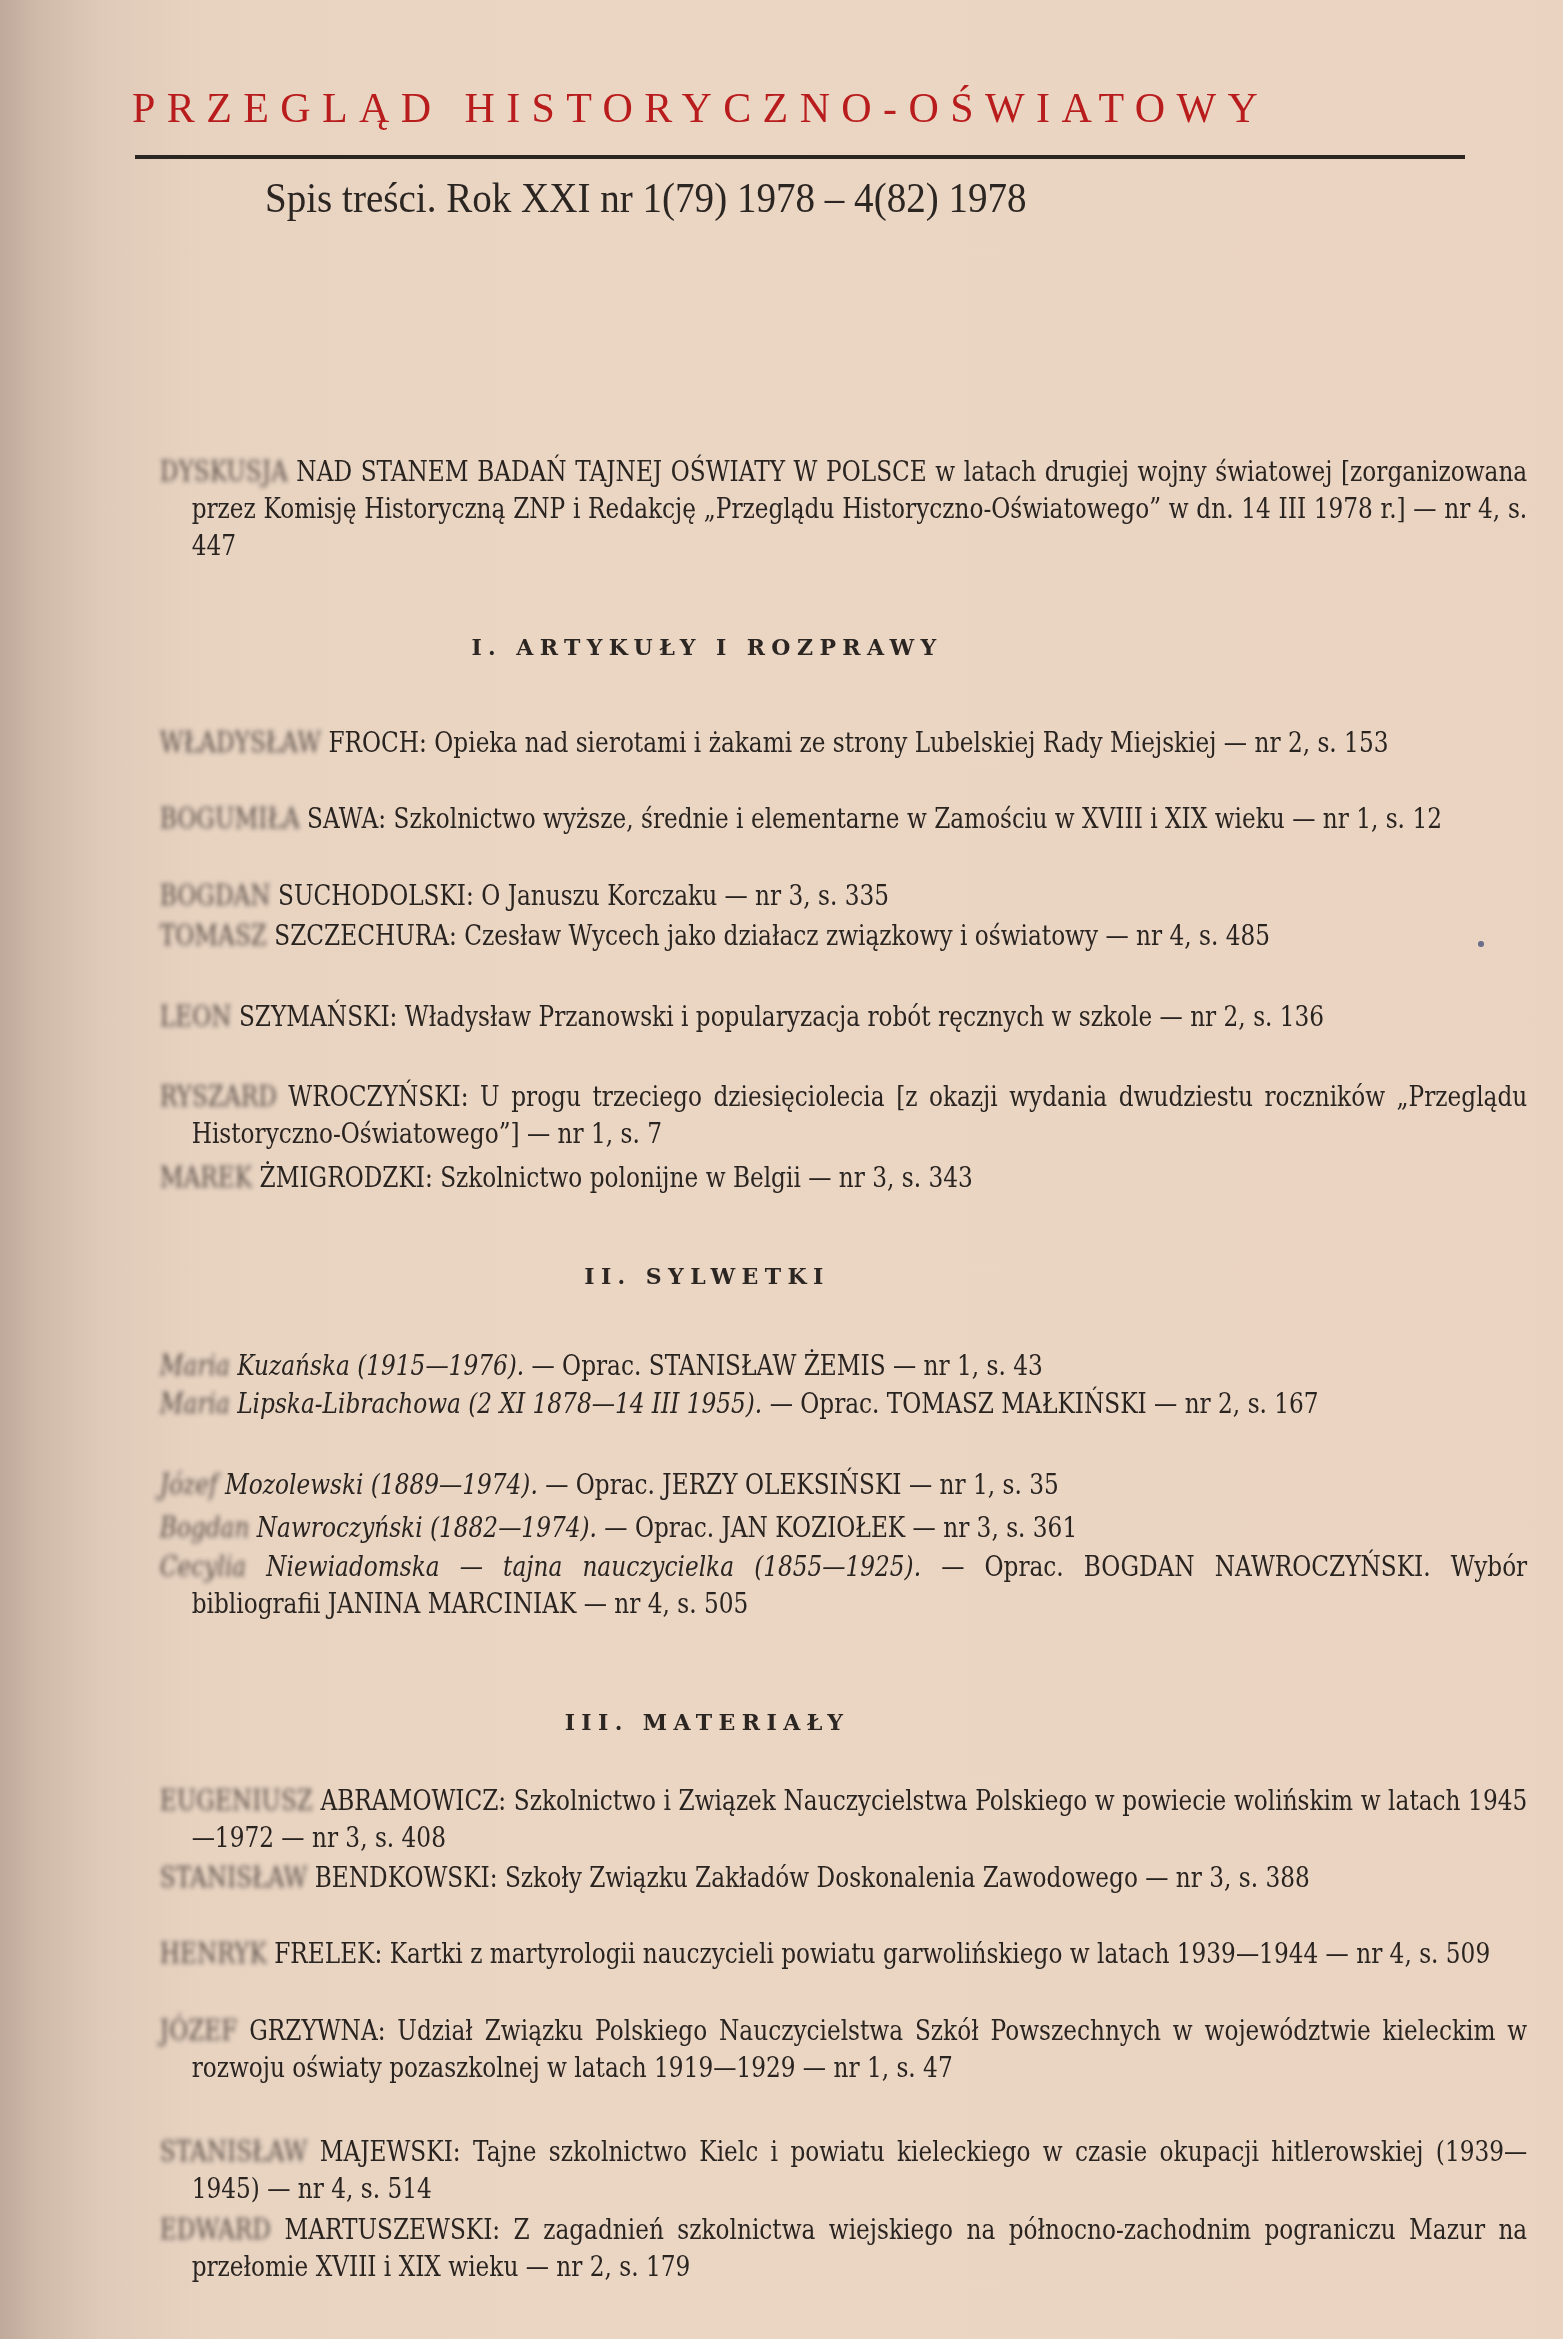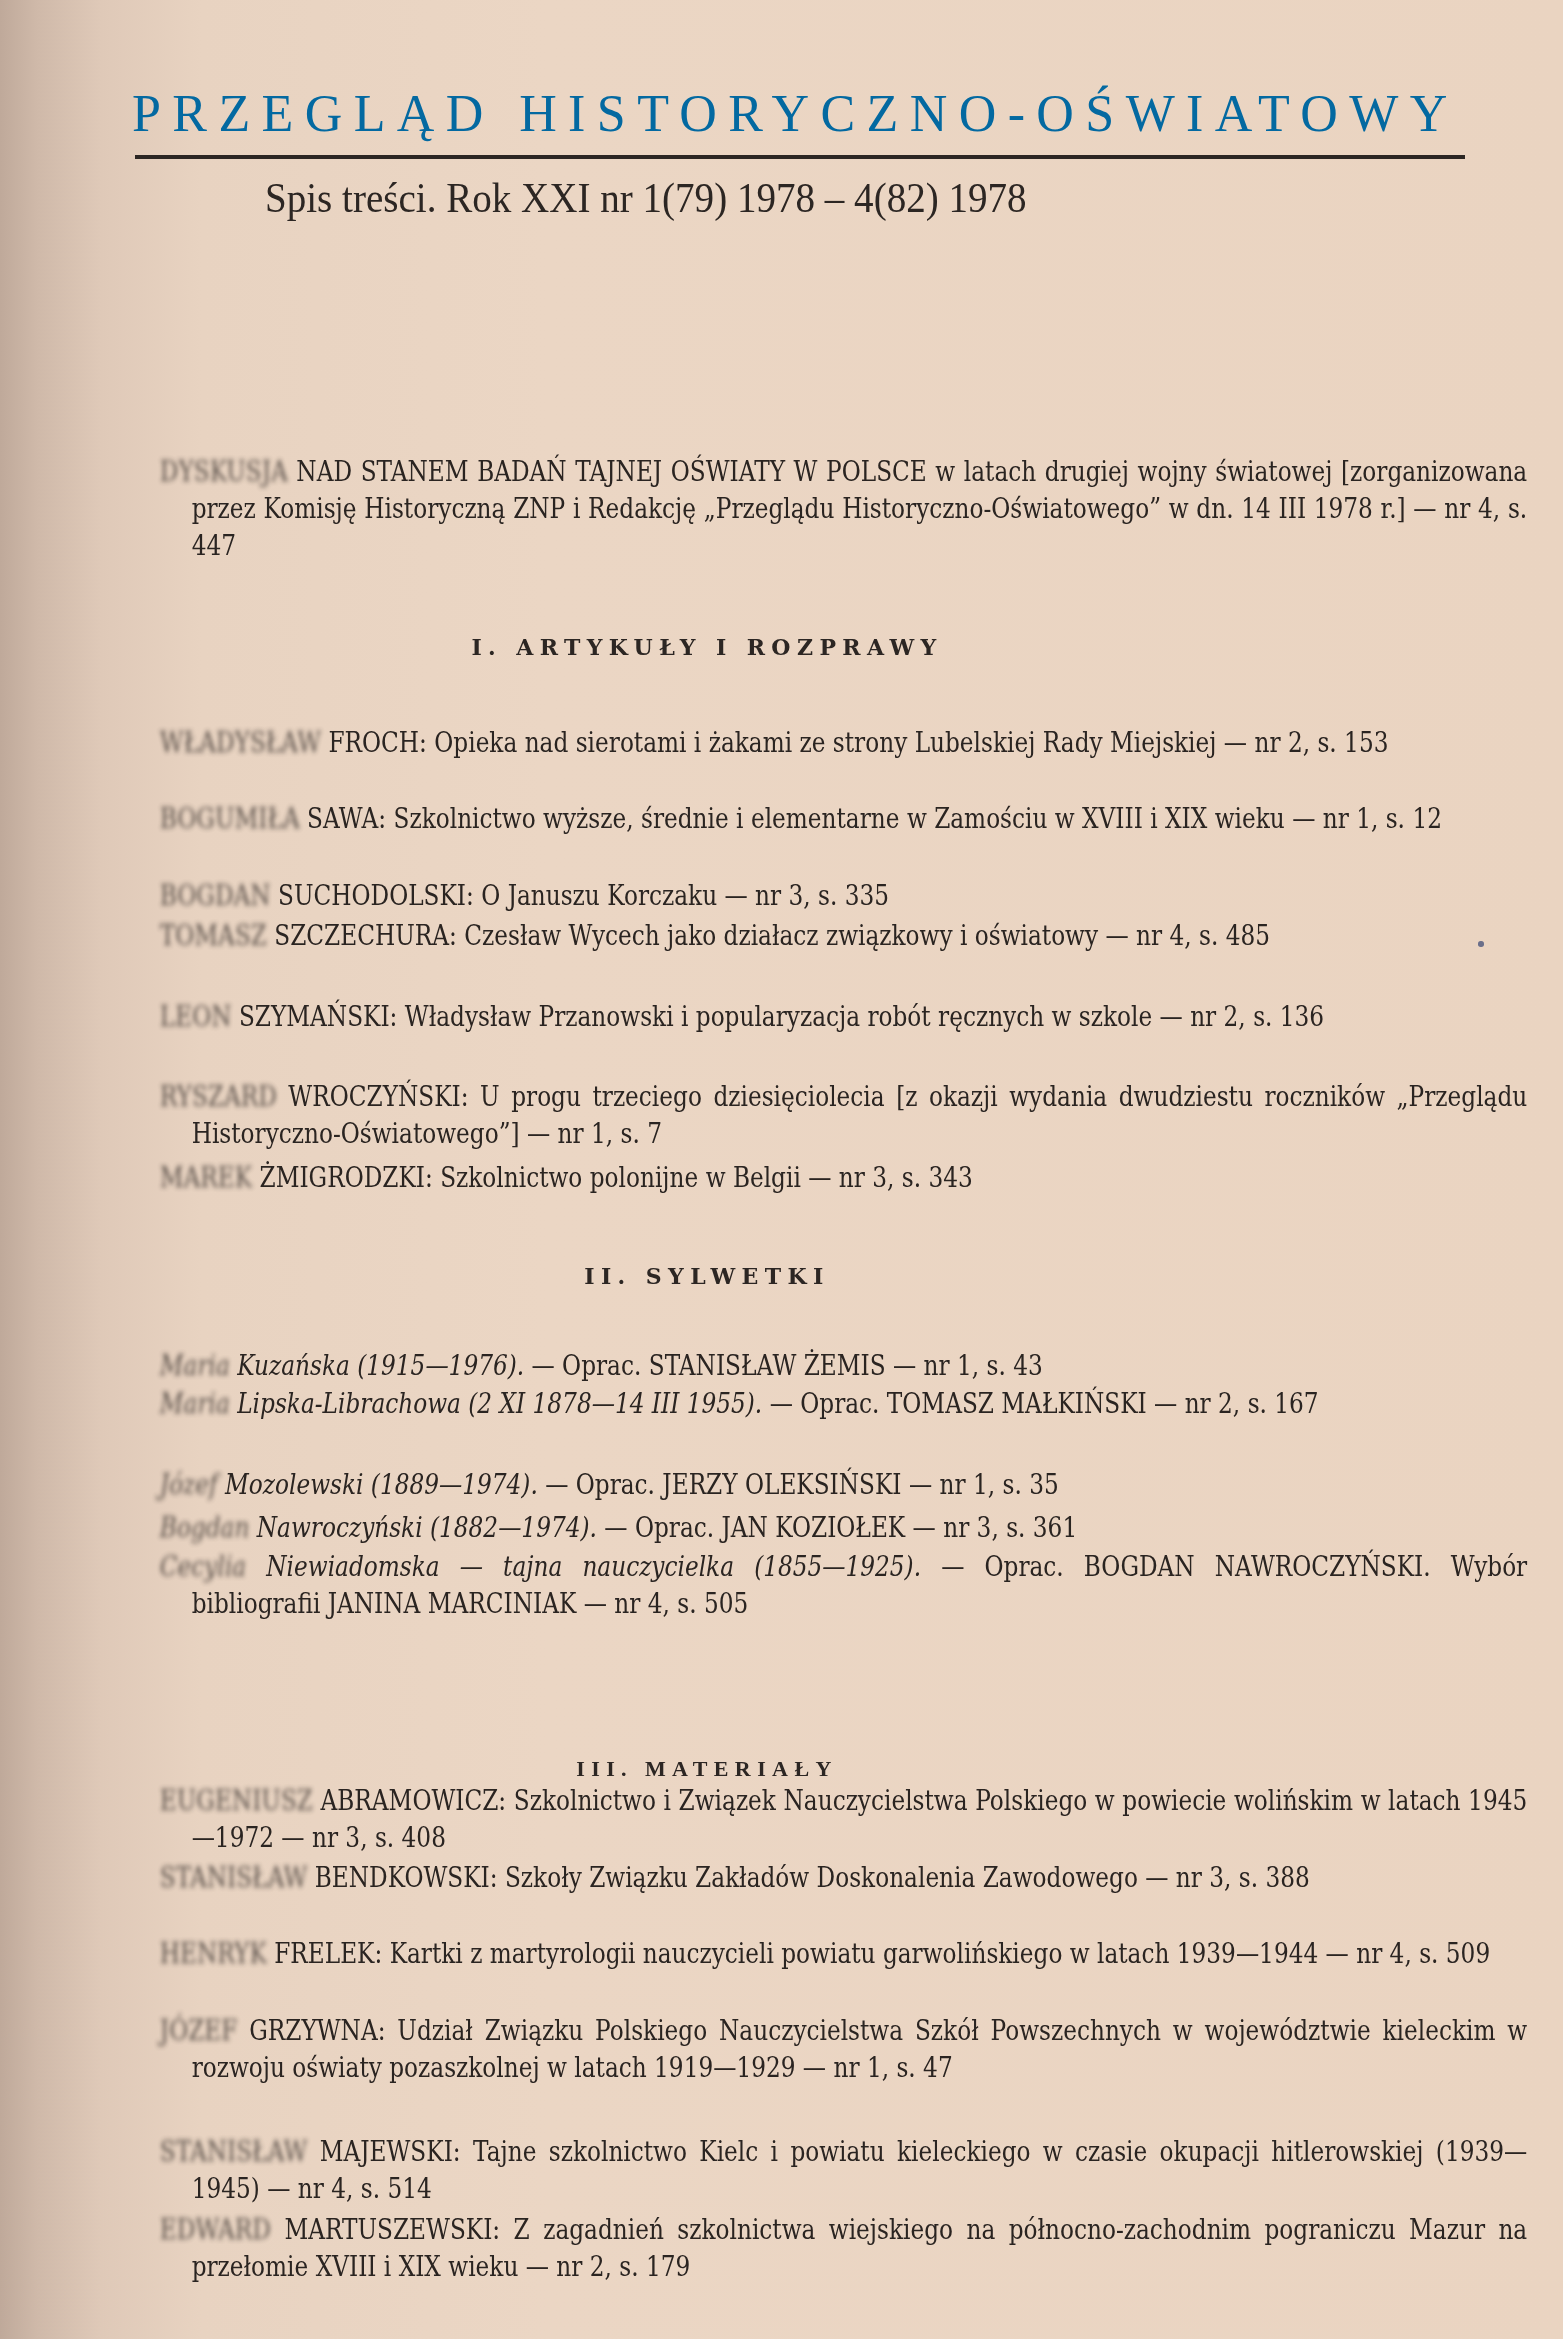--- a/index.html
+++ b/index.html
@@ -5,22 +5,22 @@
   html, body { margin:0; padding:0; }
   body {
     width:1563px; height:2339px; position:relative; overflow:hidden;
     background: linear-gradient(90deg, #bfa99a 0px, #cfb9a9 37px, #dfc9b8 101px, #e8d3c1 201px, #ebd6c4 548px, #ead4c1 1563px);
     font-family: "DejaVu Serif", "Liberation Serif", serif;
     color:#2a2421;
   }
   .page { position:absolute; left:0; top:0; width:1563px; height:2339px; }
   .journal-title {
     position:absolute; left:132px; top:84px; width:1348px;
-    font-family:"Liberation Serif", serif; font-size:52px; letter-spacing:11.4px;
-    white-space:nowrap; color:#0369a1;
+    font-family:"Liberation Serif", serif; font-size:42px; letter-spacing:11.4px;
+    white-space:nowrap; color:#b91c1c;
   }
   .title-rule { position:absolute; left:135px; top:155px; width:1330px; height:3.7px; background:#2c2623; }
   .subtitle {
     position:absolute; left:265px; top:174px;
     font-family:"Liberation Serif", serif; font-size:42px; white-space:nowrap;
     transform:scaleX(0.93); transform-origin:left top; color:#2c2623;
   }
   .entry {
     position:absolute; left:128px; width:1334px;
     font-size:27px; line-height:37px;
@@ -88,21 +88,21 @@
   <div class="entry cond" style="top:1466px;">
       <div style="width:1553px;padding-left:37px;text-indent:-37px;text-align:justify;text-align-last:left;"><i class="blur">Józef</i><i> Mozolewski (1889—1974).</i><span> — Oprac. JERZY OLEKSIŃSKI — nr 1, s. 35</span></div>
     </div>
   <div class="entry cond" style="top:1509px;">
       <div style="width:1553px;padding-left:37px;text-indent:-37px;text-align:justify;text-align-last:left;"><i class="blur">Bogdan</i><i> Nawroczyński (1882—1974).</i><span> — Oprac. JAN KOZIOŁEK — nr 3, s. 361</span></div>
     </div>
   <div class="entry cond" style="top:1548px;">
       <div style="width:1553px;padding-left:37px;text-indent:-37px;text-align:justify;text-align-last:left;"><i class="blur">Cecylia</i><i> Niewiadomska — tajna nauczycielka (1855—1925).</i><span> — Oprac. BOGDAN NAWROCZYŃSKI. Wybór bibliografii JANINA MARCINIAK — nr 4, s. 505</span></div>
     </div>
 
-  <div class="section-head" style="top:1756px;font-family:Liberation Serif, serif;">III. MATERIAŁY</div>
+  <div class="section-head" style="top:1709px;">III. MATERIAŁY</div>
 
   <div class="entry cond" style="top:1782px;">
       <div style="width:1553px;padding-left:37px;text-indent:-37px;text-align:justify;text-align-last:left;"><span class="blur">EUGENIUSZ</span><span> ABRAMOWICZ: Szkolnictwo i Związek Nauczycielstwa Polskiego w powiecie wolińskim w latach 1945—1972 — nr 3, s. 408</span></div>
     </div>
   <div class="entry cond" style="top:1859px;">
       <div style="width:1553px;padding-left:37px;text-indent:-37px;text-align:justify;text-align-last:left;"><span class="blur">STANISŁAW</span><span> BENDKOWSKI: Szkoły Związku Zakładów Doskonalenia Zawodowego — nr 3, s. 388</span></div>
     </div>
   <div class="entry cond" style="top:1935px;">
       <div style="width:1553px;padding-left:37px;text-indent:-37px;text-align:justify;text-align-last:left;"><span class="blur">HENRYK</span><span> FRELEK: Kartki z martyrologii nauczycieli powiatu garwolińskiego w latach 1939—1944 — nr 4, s. 509</span></div>
     </div>

